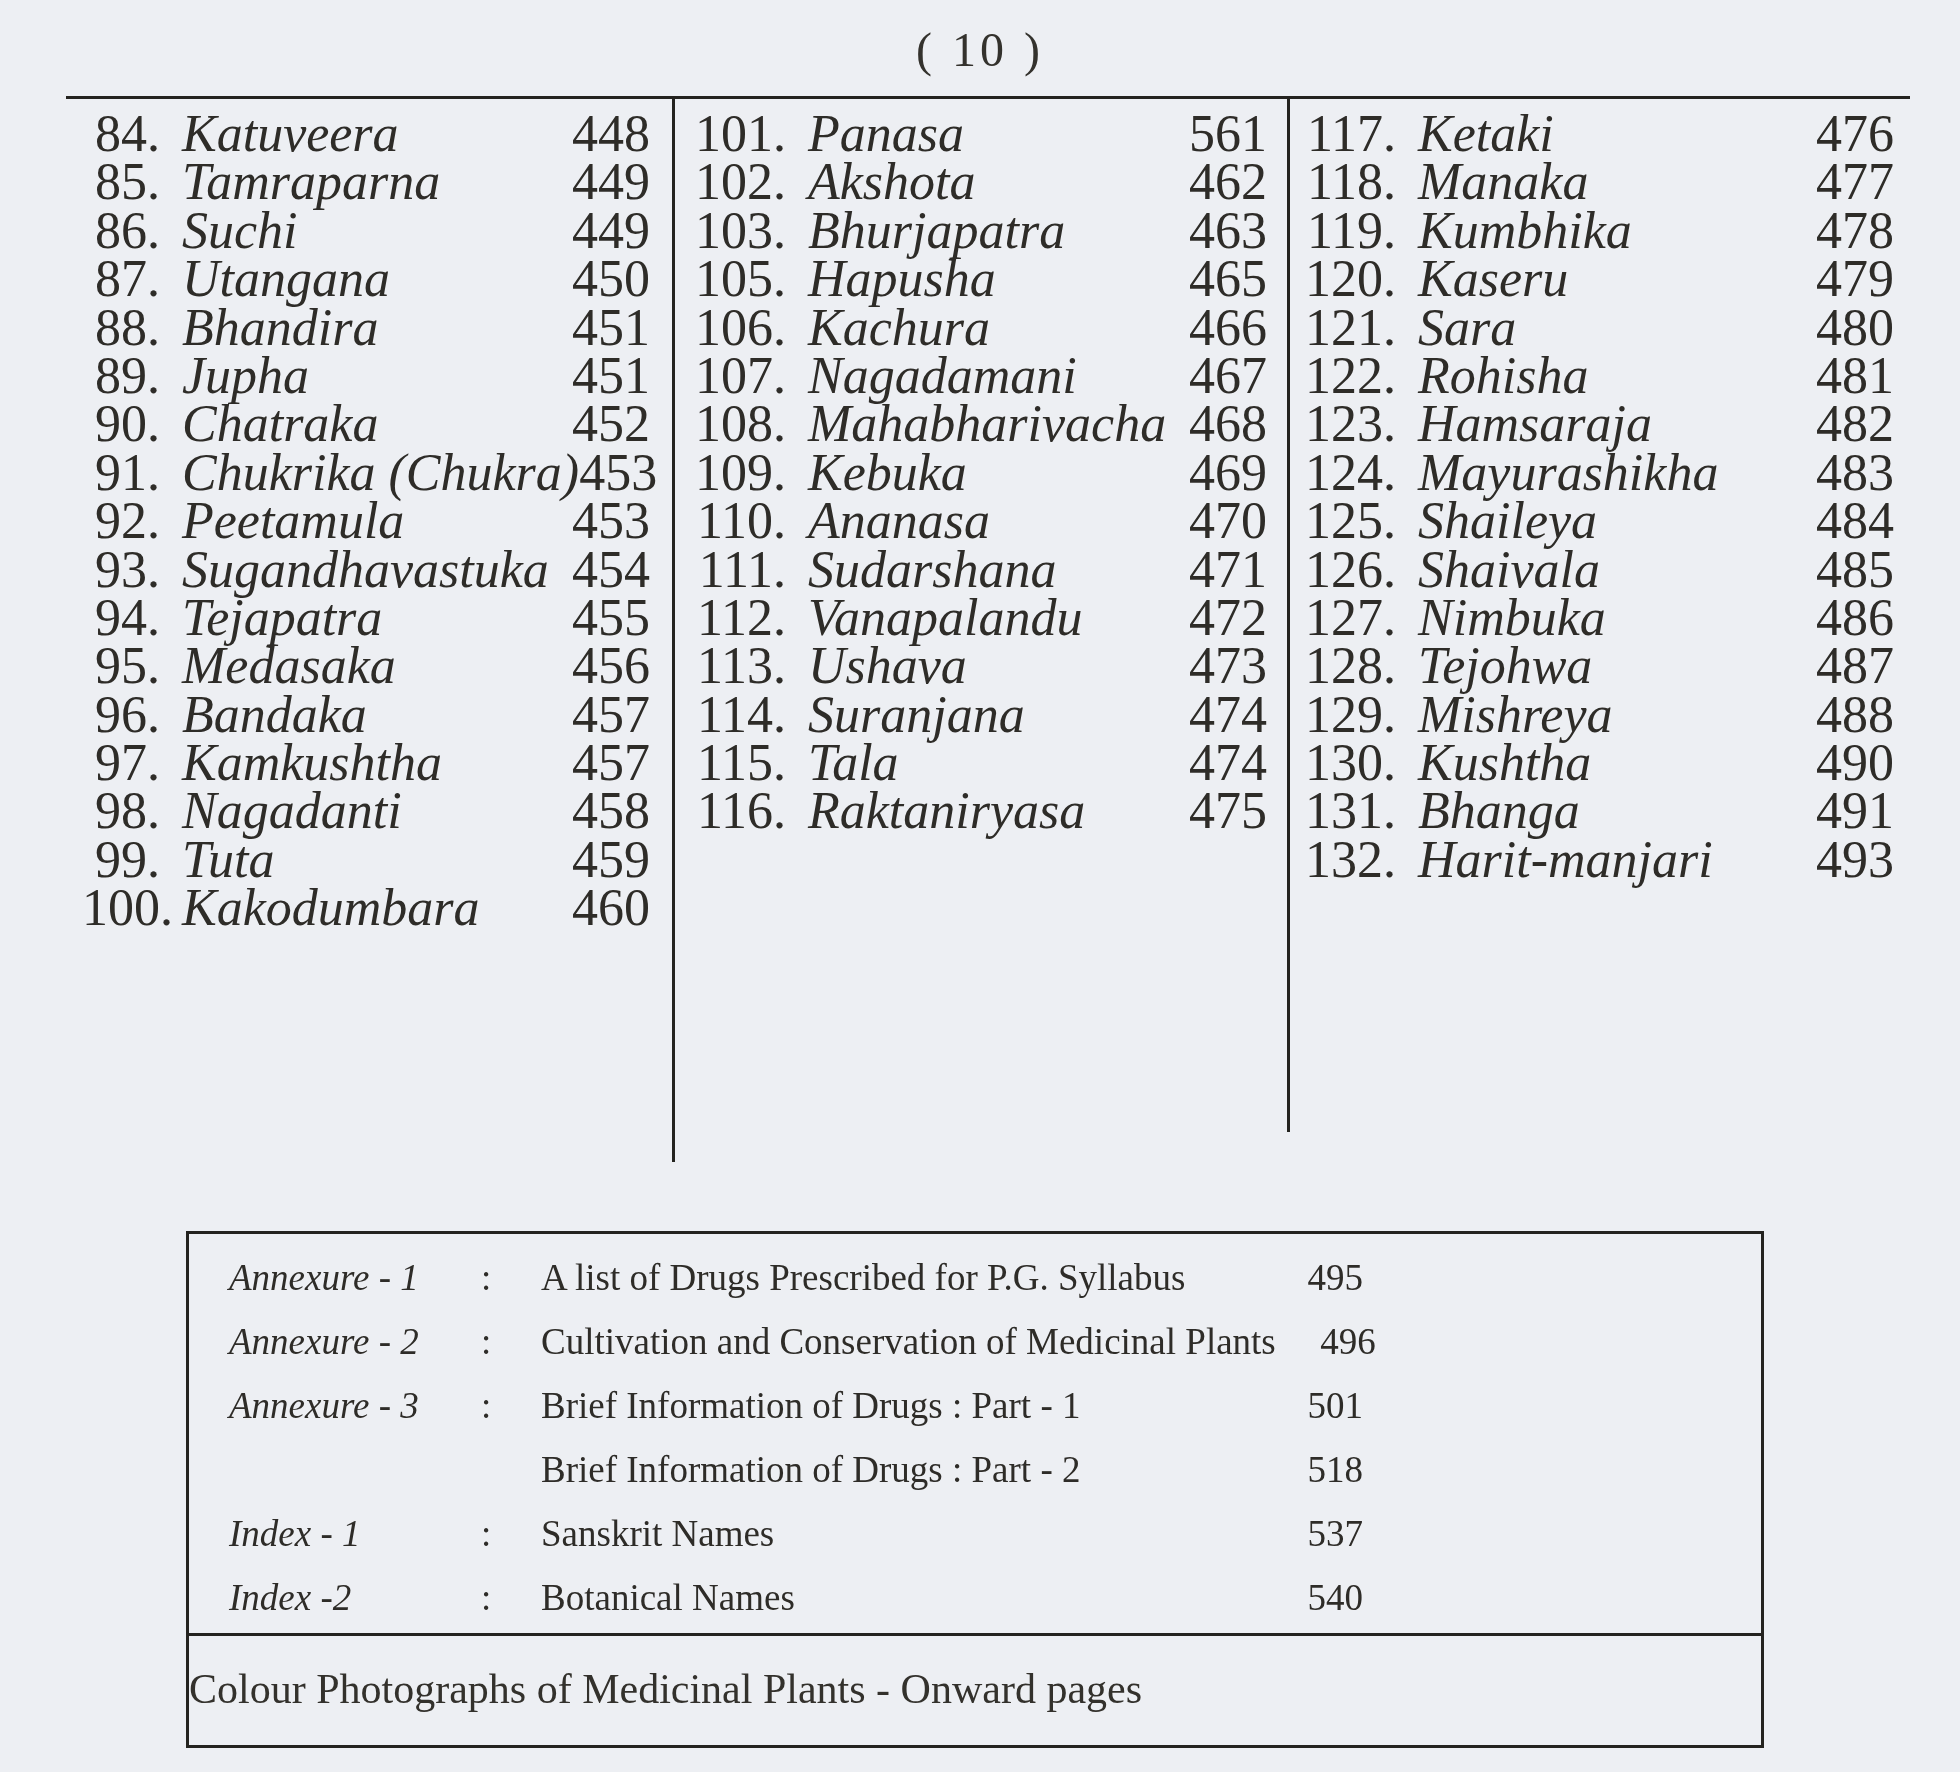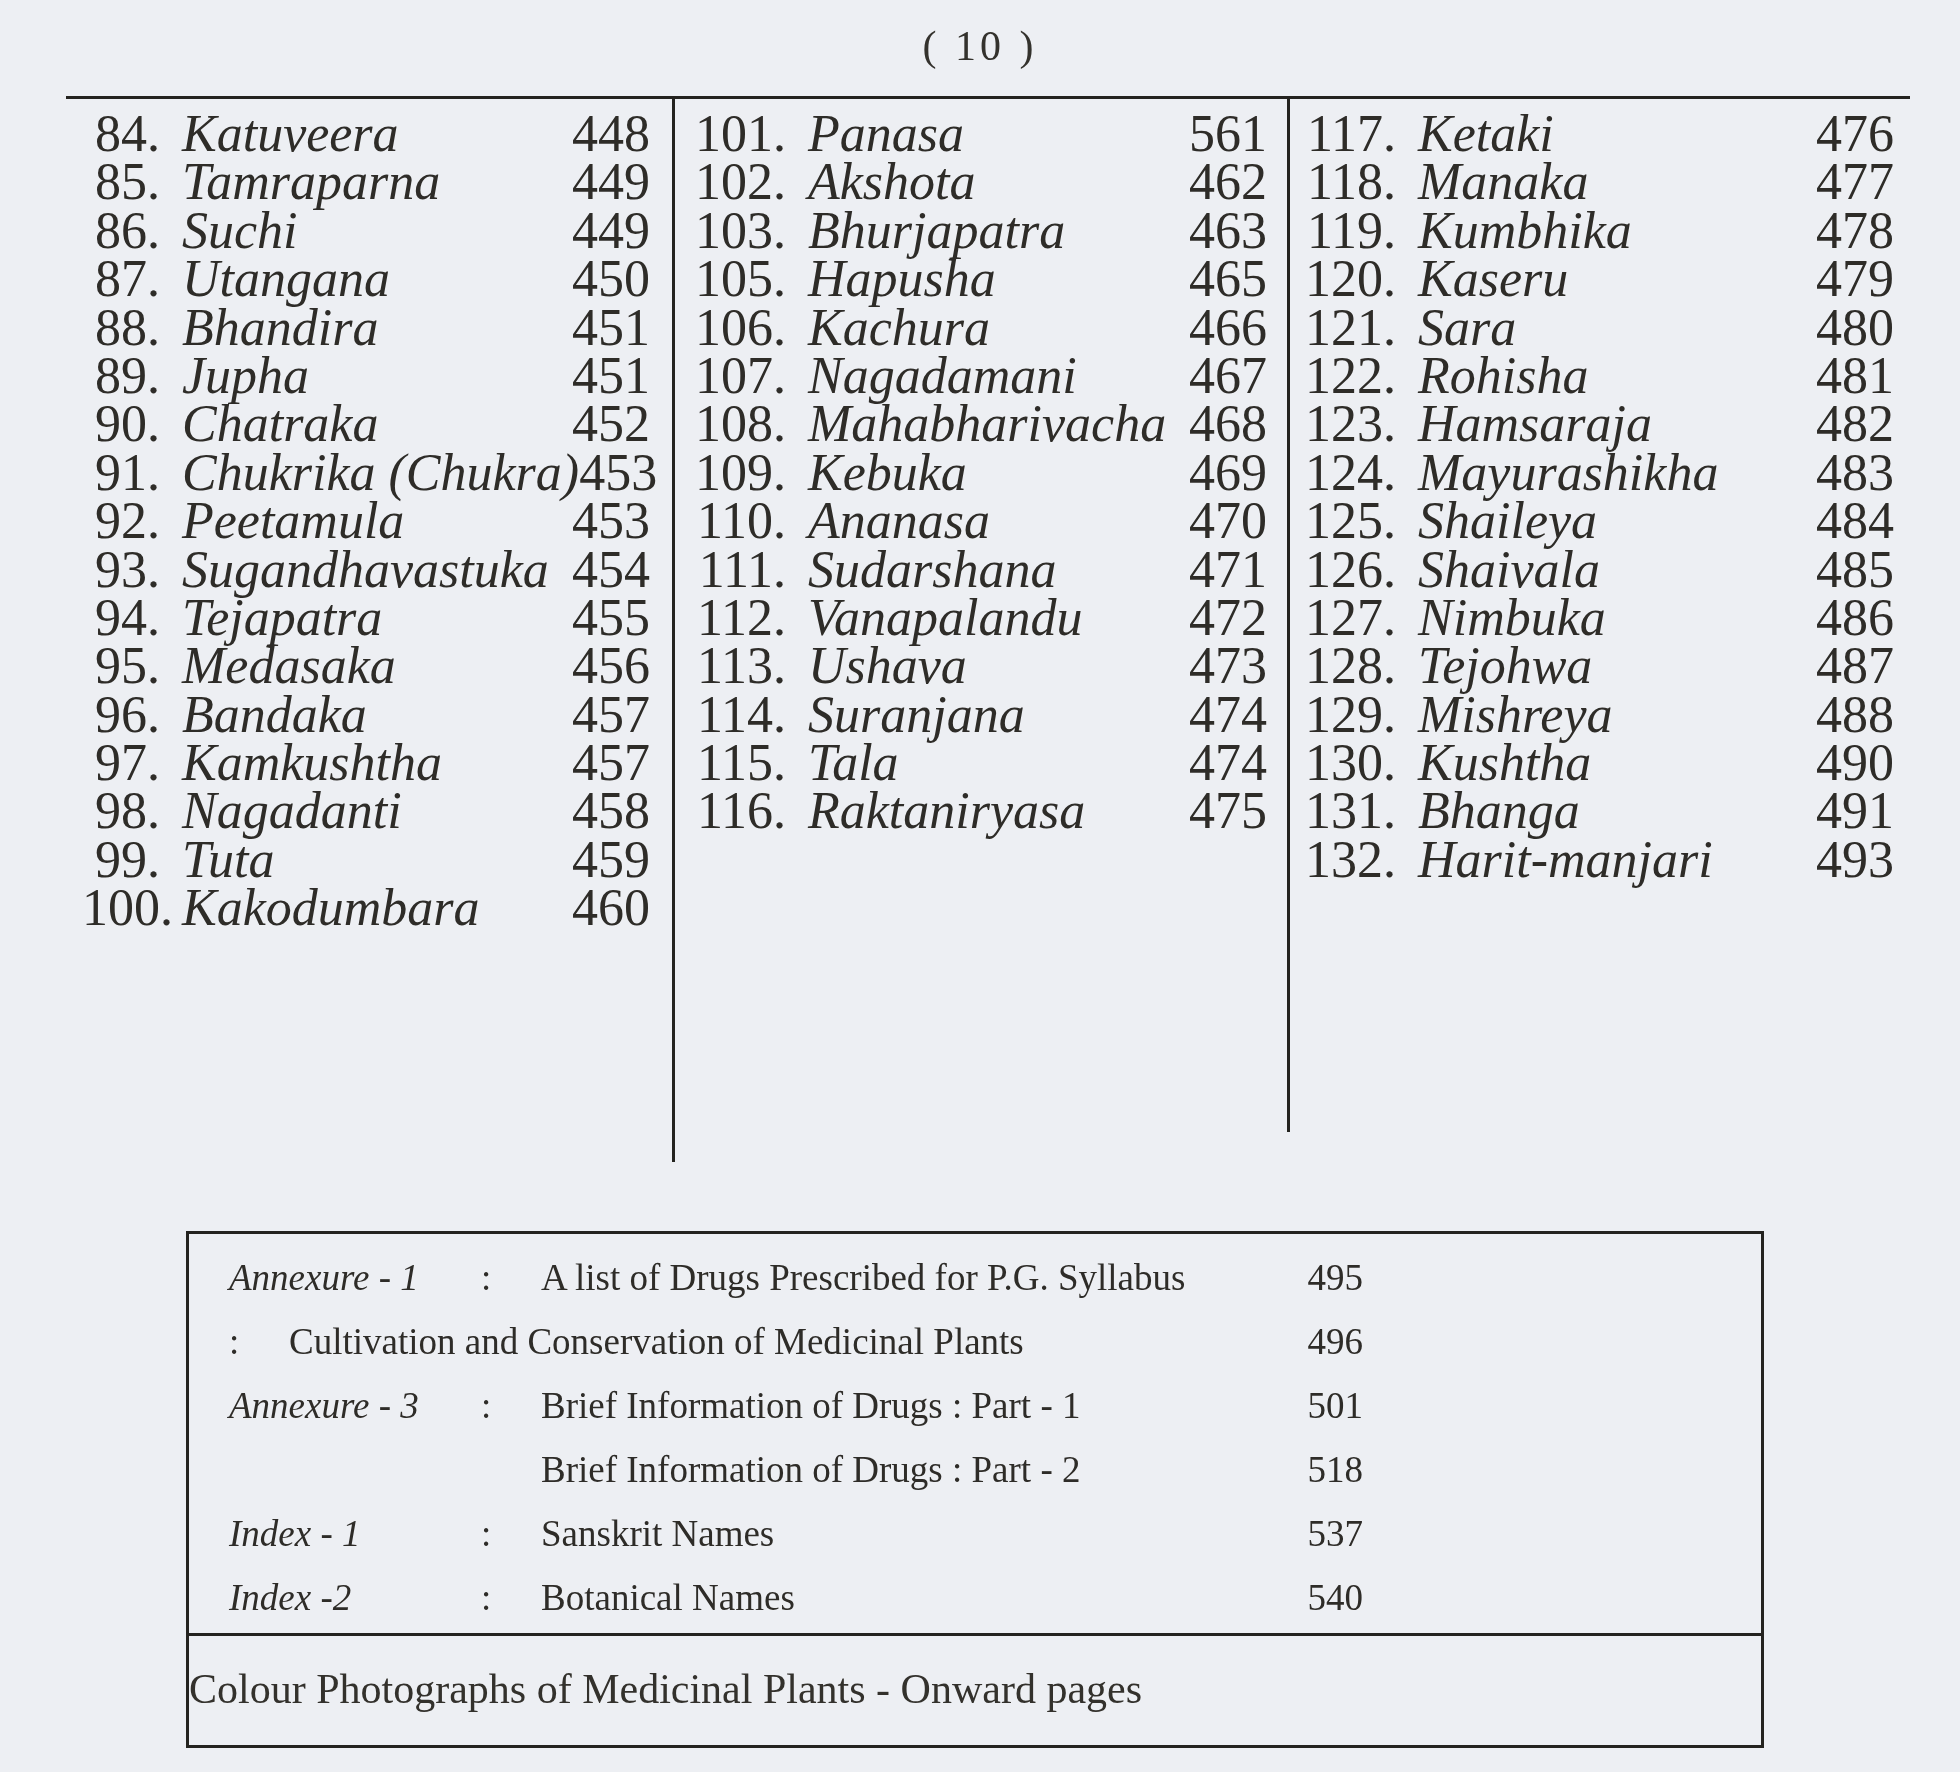--- a/index.html
+++ b/index.html
@@ -6,21 +6,21 @@
   body{
     width:1960px;height:1772px;
     background:#edeff3;
     font-family:"Liberation Serif","DejaVu Serif",serif;
     color:#2e2c28;
     position:relative;
     overflow:hidden;
   }
   .header{
     position:absolute;top:22px;left:0;width:1960px;
-    text-align:center;font-size:42px;letter-spacing:4px;color:#34322d;
+    text-align:center;font-size:48px;letter-spacing:4px;color:#34322d;
   }
   .rule{position:absolute;background:#24231f;}
   .top-rule{left:66px;top:96px;width:1844px;height:3px;}
   .vline{position:absolute;width:3px;background:#24231f;}
   .vline-1{left:672px;top:97px;height:1065px;}
   .vline-2{left:1287px;top:97px;height:1035px;}
 
   .toc-col{position:absolute;top:110px;}
   .col-1{left:82px;width:568px;}
   .col-2{left:692px;width:575px;}
@@ -305,20 +305,21 @@
 
   <div class="annex-box">
     <div class="annex-rows">
         <div class="annex-row">
           <span class="label">Annexure - 1</span>
           <span class="colon">:</span>
           <span class="title">A list of Drugs Prescribed for P.G. Syllabus</span>
           <span class="page">495</span>
         </div>
         <div class="annex-row">
+          <span class="label">Annexure - 2</span>
           <span class="colon">:</span>
           <span class="title">Cultivation and Conservation of Medicinal Plants</span>
           <span class="page">496</span>
         </div>
         <div class="annex-row">
           <span class="label">Annexure - 3</span>
           <span class="colon">:</span>
           <span class="title">Brief Information of Drugs : Part - 1</span>
           <span class="page">501</span>
         </div>

